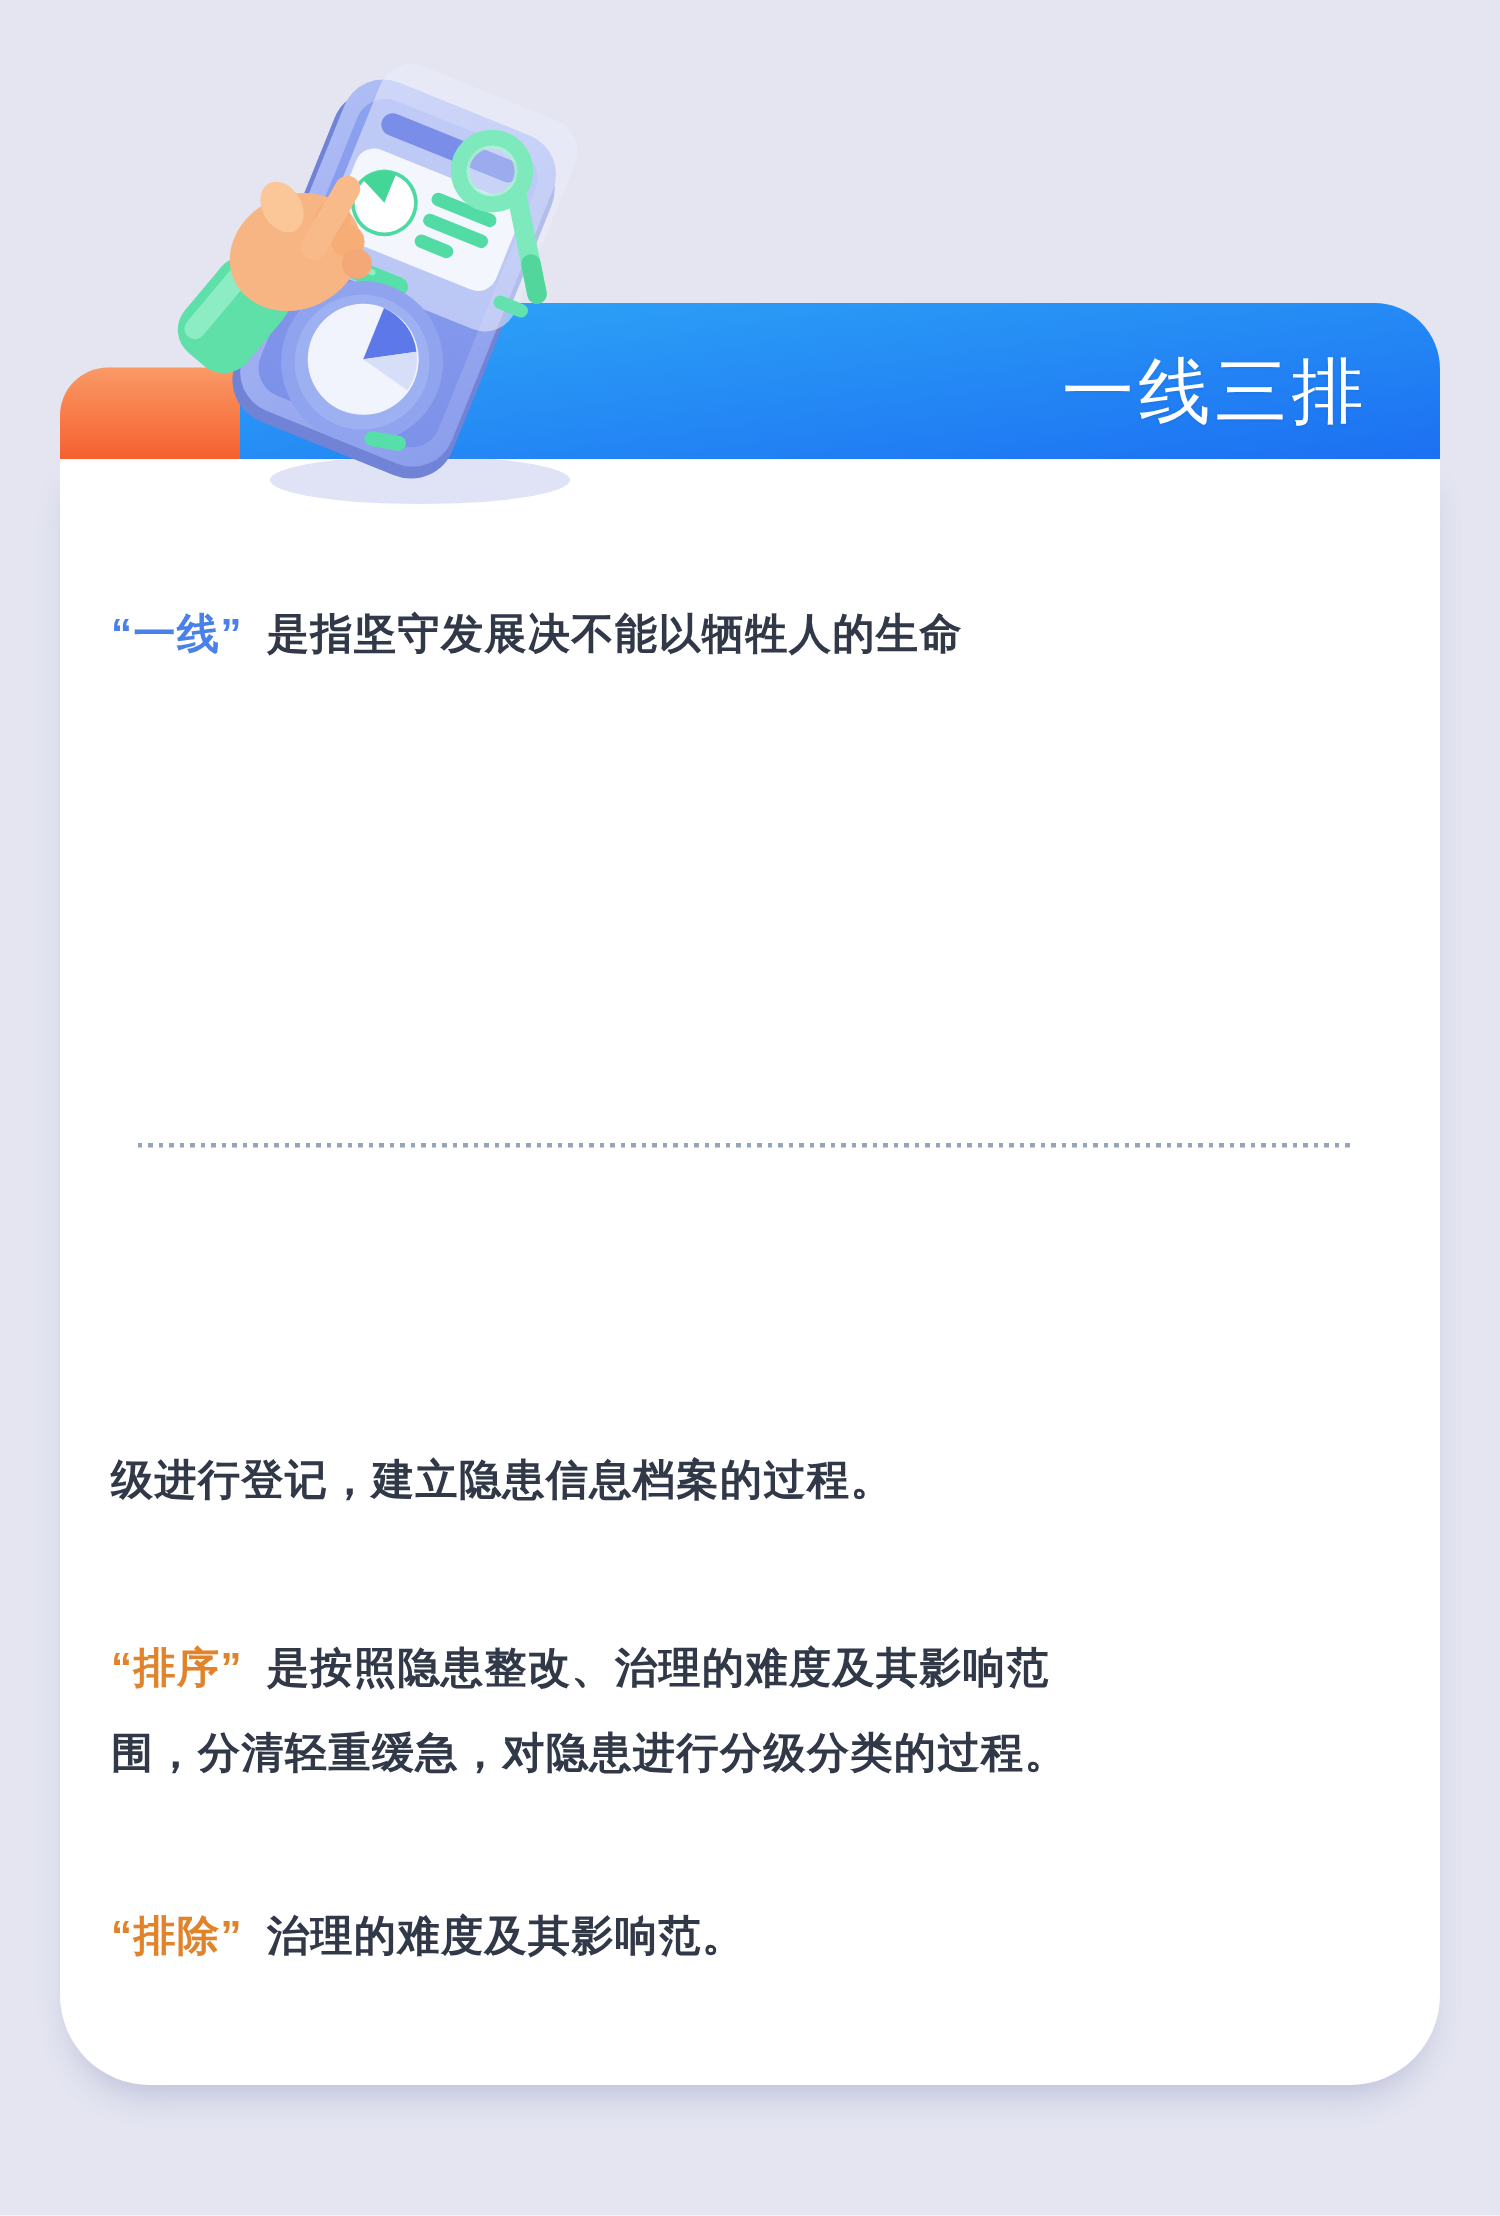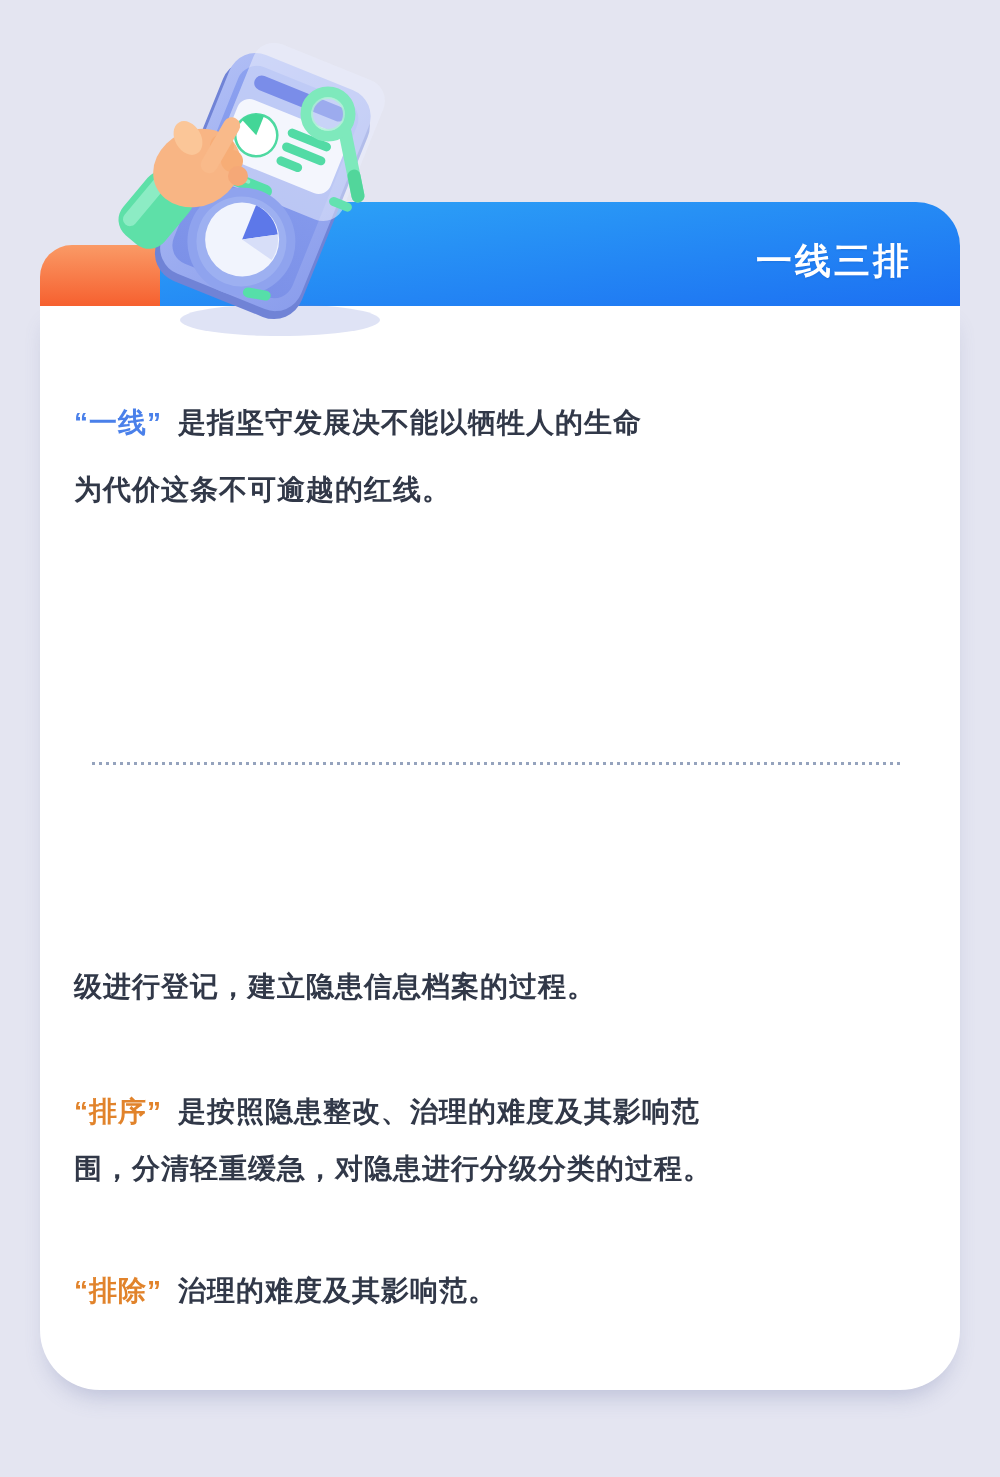--- a/index.html
+++ b/index.html
@@ -20,21 +20,21 @@
   }
   .bar-blue {
     position:absolute; left:160px; top:202px; width:800px; height:104px;
     background:linear-gradient(172deg,#2ea6f7 0%,#1c70f2 100%);
     border-radius:0 44px 0 0;
     z-index:3;
     display:flex; align-items:center; justify-content:flex-end;
     padding-right:48px; padding-top:14px;
   }
   .page-title {
-    color:#ffffff; font-size:36px; font-weight:700; letter-spacing:3px;
+    color:#ffffff; font-size:48px; font-weight:400; letter-spacing:3px;
     text-shadow:0 1px 2px rgba(20,80,180,.25);
     white-space:nowrap;
   }
   
   .card {
     position:absolute; left:40px; top:306px; width:920px; height:1084px;
     background:#ffffff;
     border-radius:0 0 60px 60px;
     box-shadow:0 14px 22px -8px rgba(96,106,158,0.30);
     z-index:1;
@@ -133,23 +133,20 @@
     <circle cx="233" cy="96" r="22" fill="#dde6fa" fill-opacity="0.35" stroke="#7ee9bc" stroke-width="11"></circle>
     <circle cx="233" cy="96" r="16" fill="none" stroke="#aef2d3" stroke-width="2" opacity="0.8"></circle>
   </g>
 </svg>
 
 <div class="card">
 
   <div class="text-line" style="top:92px">
     <span class="term blue">“一线”</span><span>是指坚守发展决不能以牺牲人的生命</span>
   </div>
-  <div class="text-line" style="top:159px">
-    <span>为代价这条不可逾越的红线。</span>
-  </div>
 
 
   <div class="divider"></div>
 
   <div class="text-line" style="top:656px">
     <span>级进行登记，建立隐患信息档案的过程。</span>
   </div>
 
   <div class="text-line" style="top:781px">
     <span class="term orange">“排序”</span><span>是按照隐患整改、治理的难度及其影响范</span>

